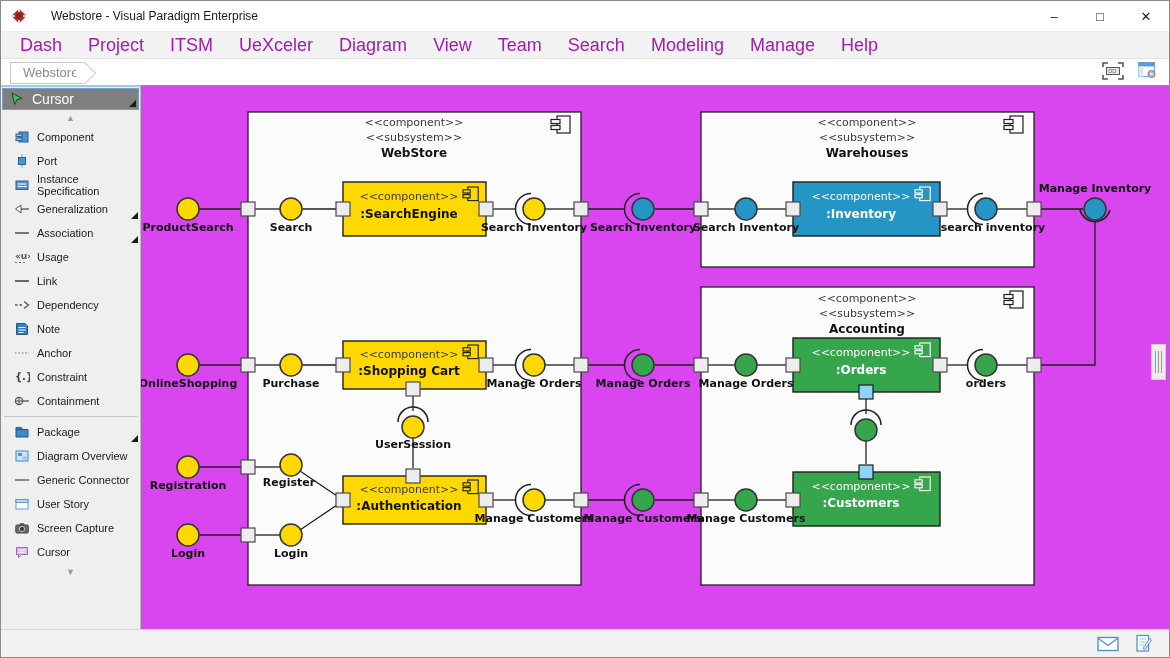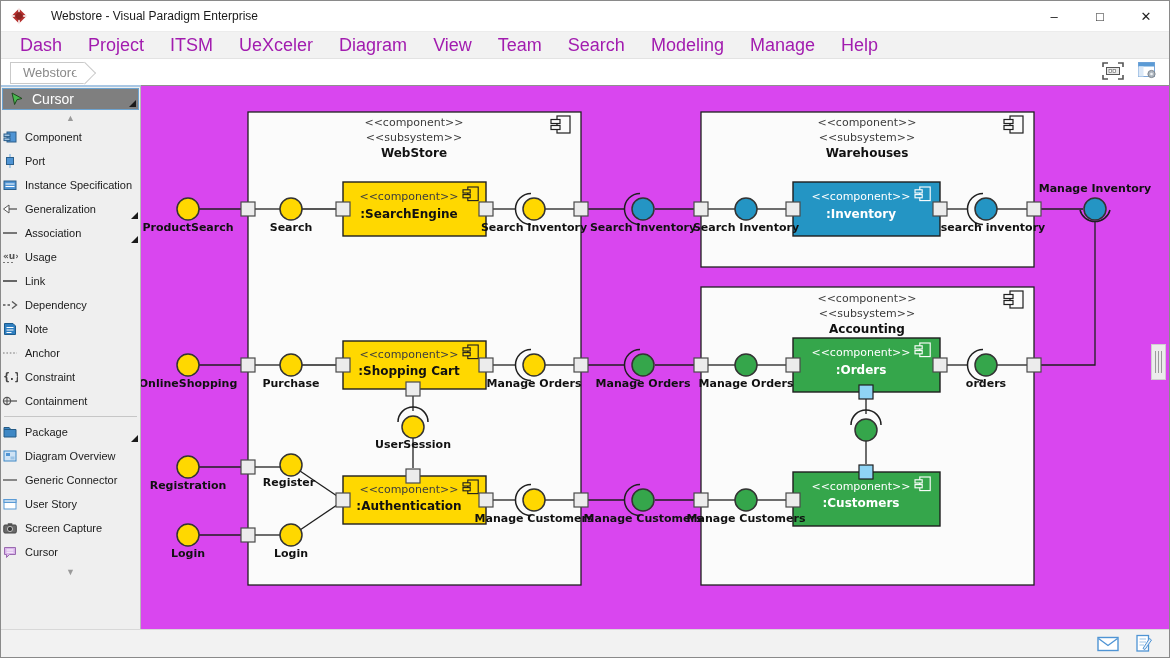--- a/index.html
+++ b/index.html
@@ -18,21 +18,21 @@
   
   .crumbbar{height:27px;background:#fff;display:flex;align-items:center;padding-left:9px;position:relative;}
   .crumb{border:1px solid #c9c9c9;border-right:none;height:20px;line-height:20px;padding:0 6px 0 12px;color:#8a8a8a;font-size:13px;background:#fff;position:relative;z-index:1;}
   .crumb::after{content:"";position:absolute;right:-8px;top:2.4px;width:14.5px;height:14.5px;transform:rotate(45deg);border-top:1px solid #c9c9c9;border-right:1px solid #c9c9c9;background:#fff;}
   .crumb-tools{position:absolute;right:10px;top:2px;display:flex;gap:12px;align-items:center;}
 
   
   .main{position:absolute;top:84px;left:0;width:1168px;height:546px;display:flex;}
   .sidebar{width:140px;box-sizing:border-box;background:#efefef;border-top:2px solid #a9c7e4;border-right:1px solid #b9b9b9;font-size:11px;color:#1a1a1a;overflow:hidden;}
   .cursor-row{height:20px;margin:1px 1px 0 1px;background:#7f7f7f;border:1px solid #6da3cf;color:#fff;display:flex;align-items:center;gap:7px;padding-left:6px;position:relative;font-size:14px;}
-  .tool-row{height:24px;display:flex;align-items:center;gap:7px;padding-left:1px;position:relative;}
+  .tool-row{height:24px;display:flex;align-items:center;gap:7px;padding-left:13px;position:relative;}
   .tool-ic{width:16px;height:16px;flex:0 0 16px;display:flex;align-items:center;justify-content:center;}
   .corner-tri{position:absolute;right:2px;bottom:2px;width:0;height:0;border-left:7px solid transparent;border-bottom:7px solid #1a1a1a;}
   .scroll-arrow{height:15px;display:flex;align-items:center;justify-content:center;color:#9a9a9a;font-size:9px;}
   .side-divider{height:1px;background:#c6c6c6;margin:3px 3px;}
 
   .canvas{position:relative;flex:1;background:#d946ef;border-top:1px solid #8f8f8f;overflow:hidden;}
   .grip{position:absolute;right:3px;top:258px;width:13px;height:34px;background:#ececec;border:1px solid #cfcfcf;display:flex;gap:2px;align-items:center;justify-content:center;}
   .grip i{width:1px;height:22px;background:#9a9a9a;}
 
   

